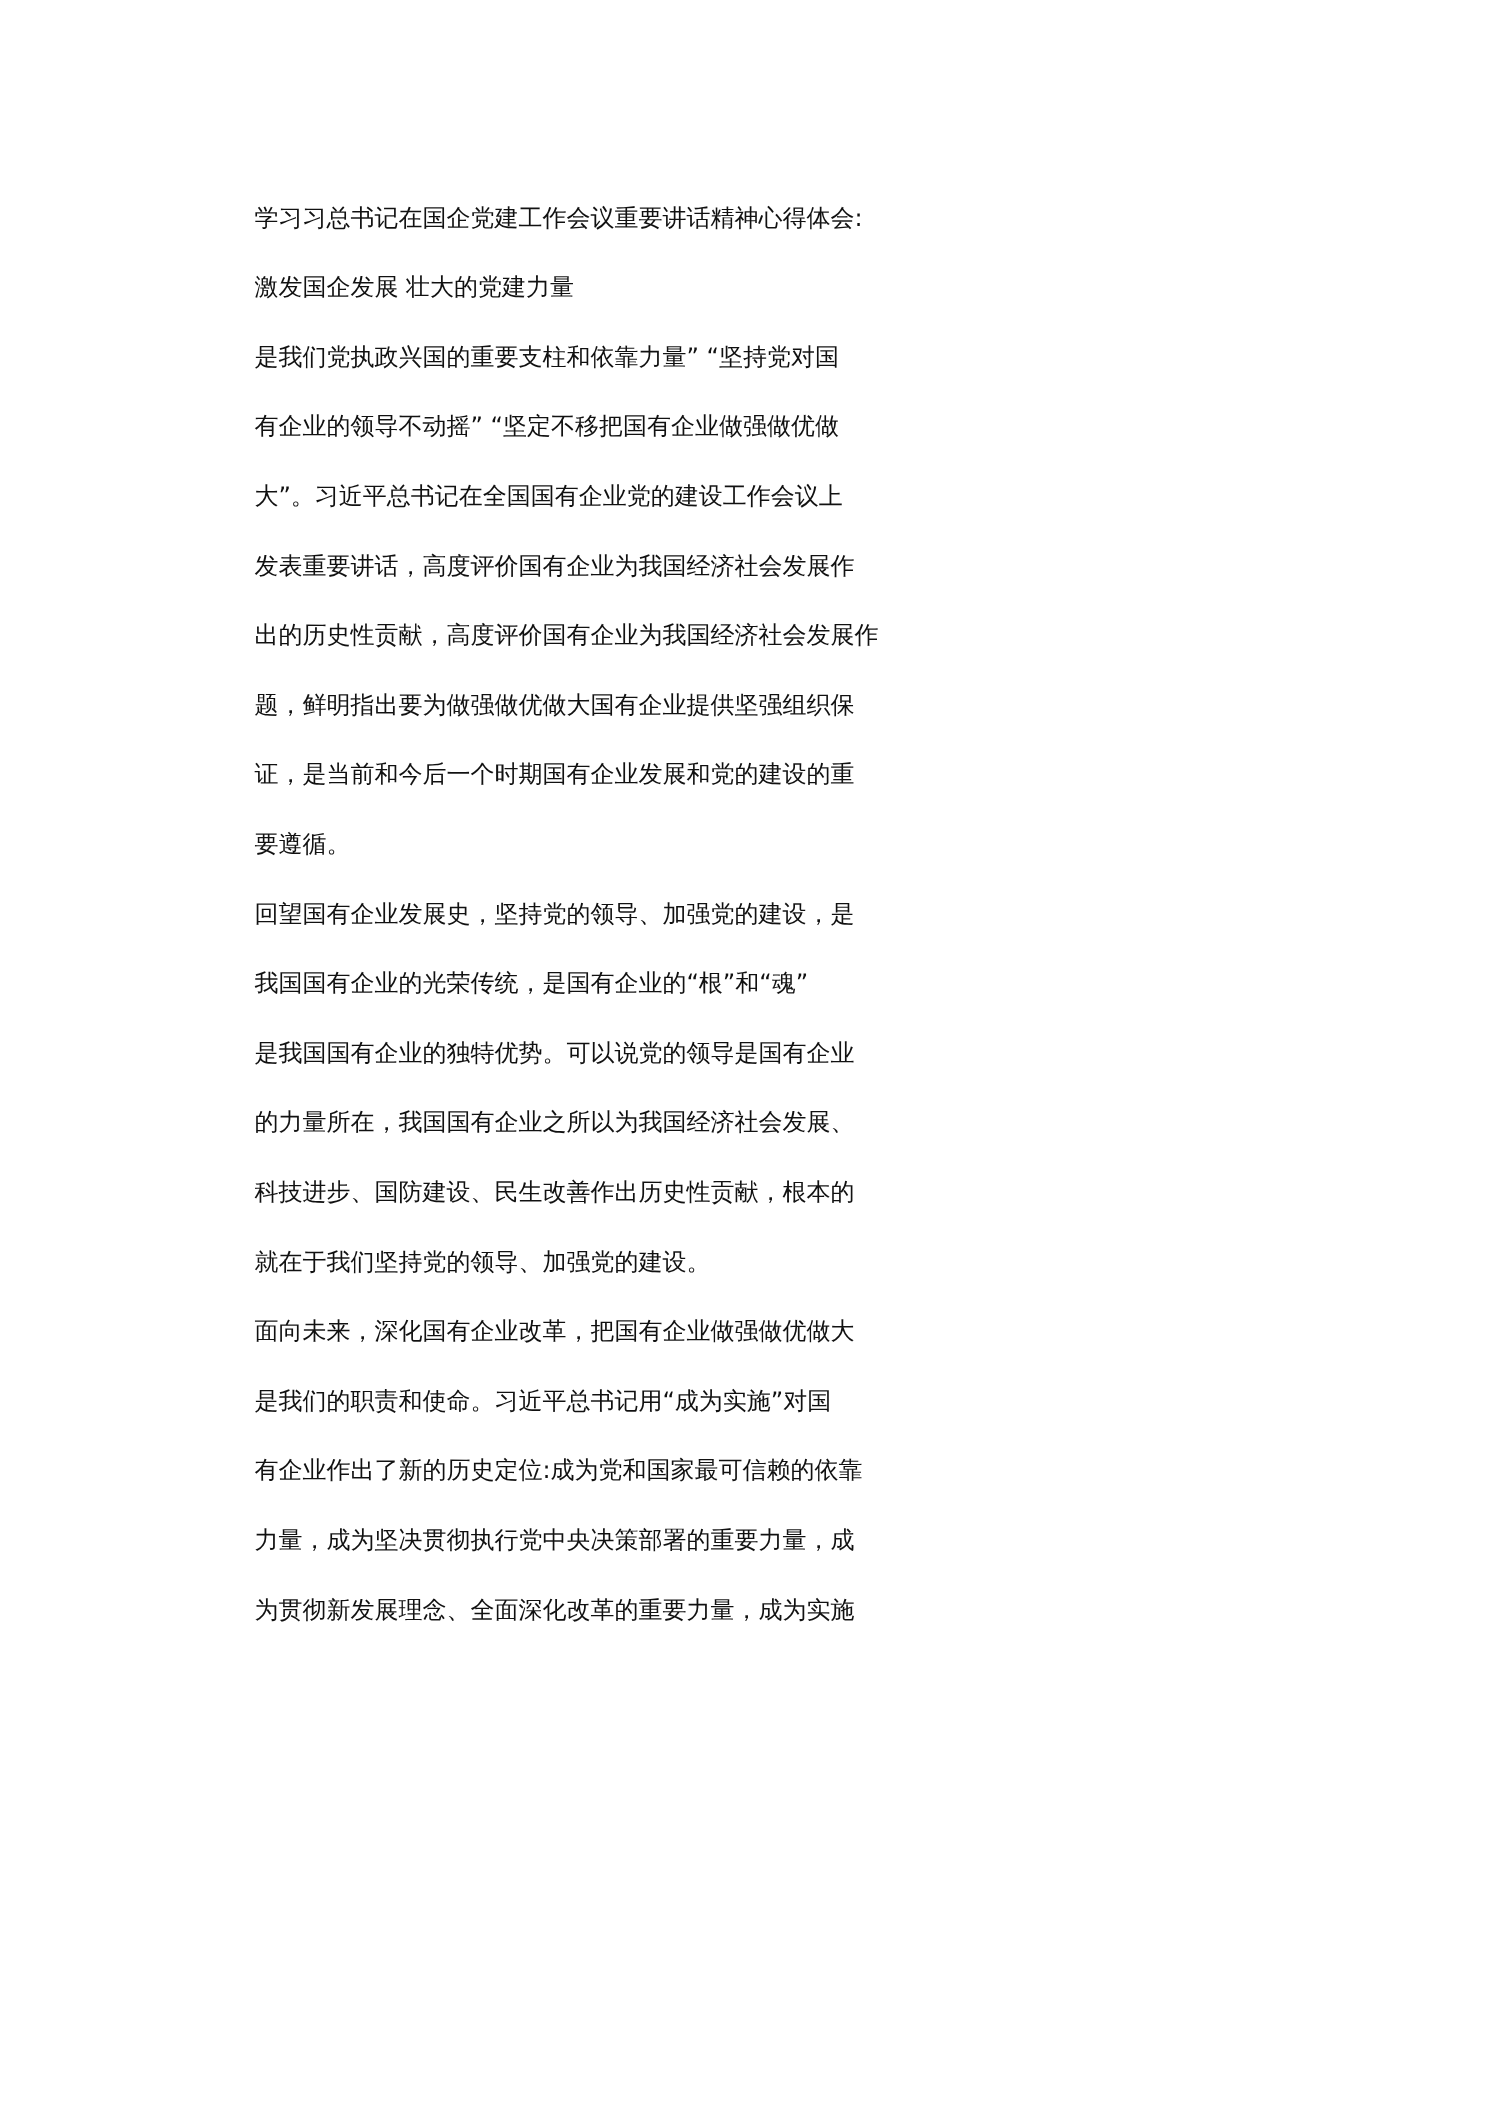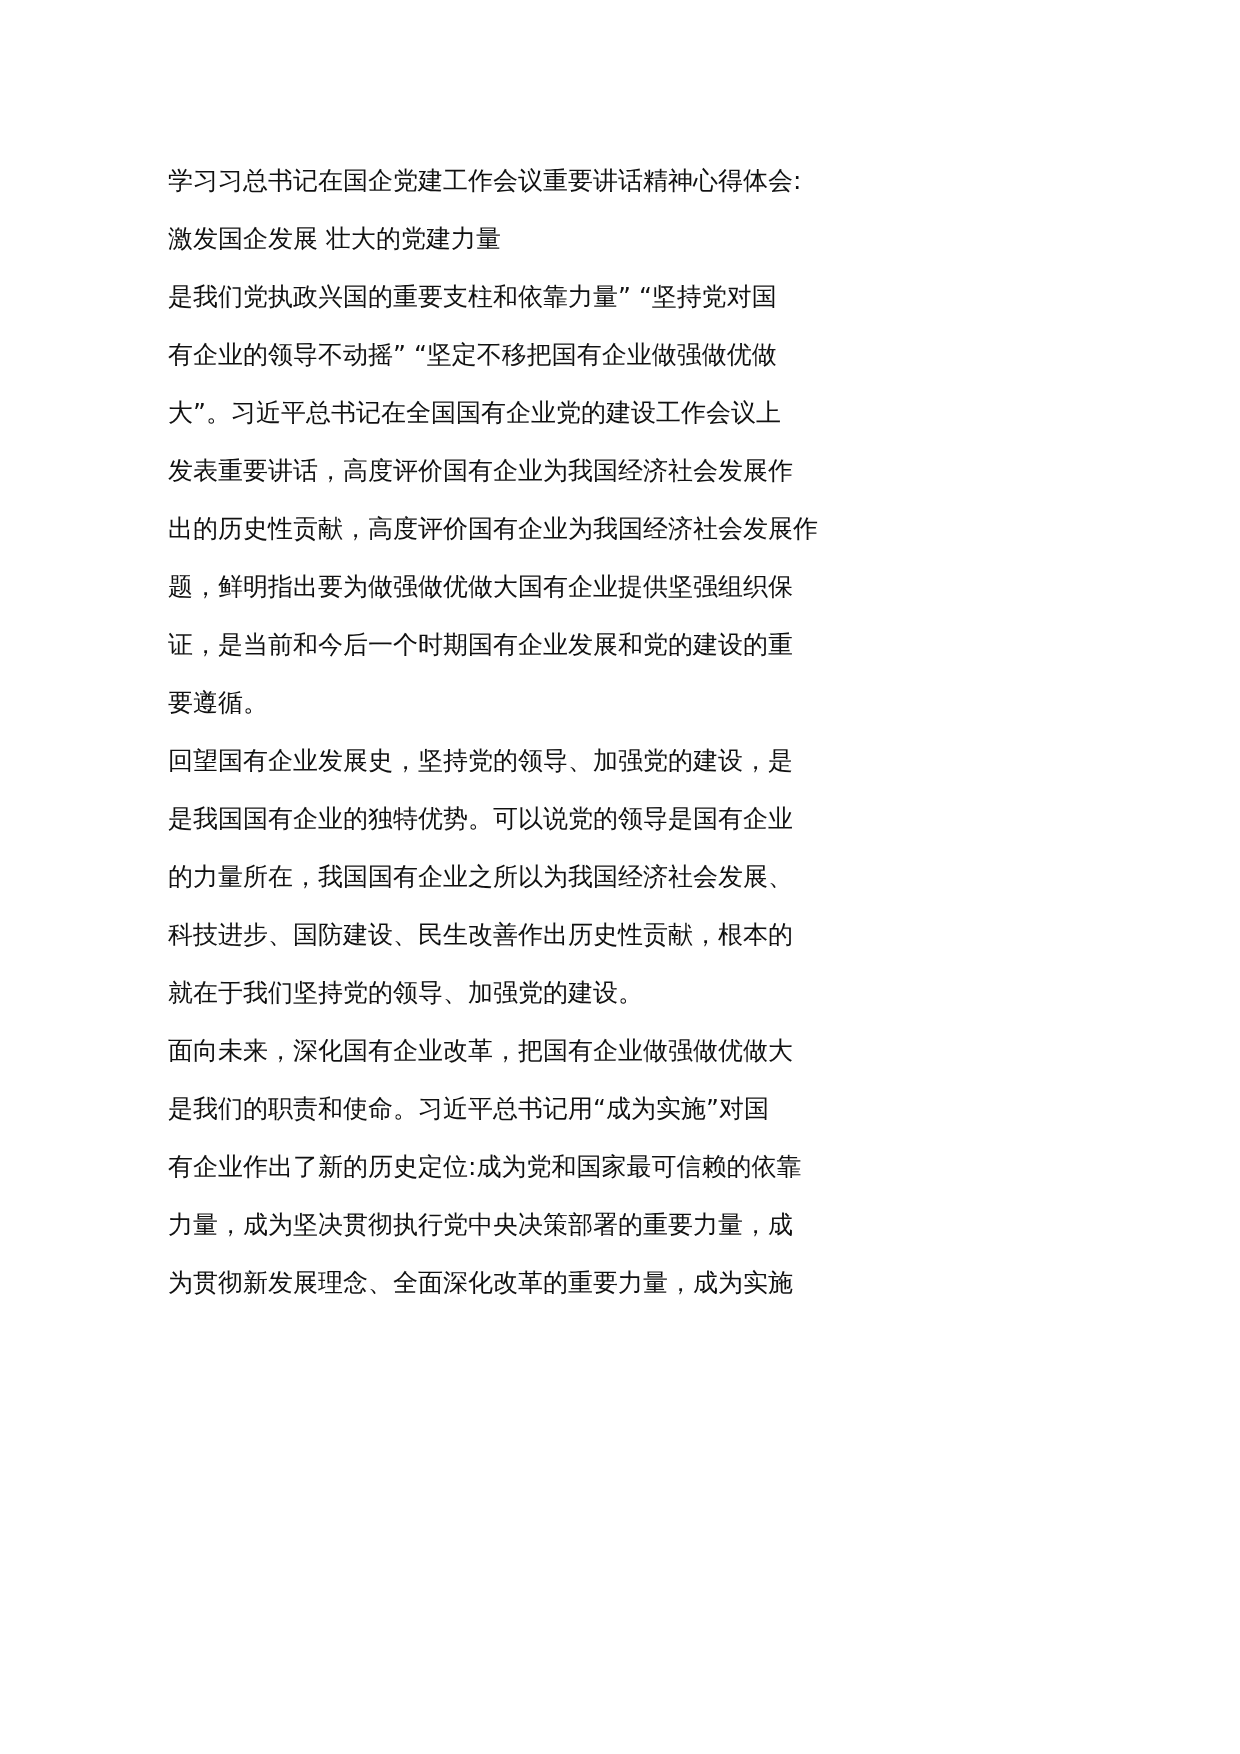--- a/index.html
+++ b/index.html
@@ -26,23 +26,24 @@
     .content {
       position: absolute;
       left: 168px;
       top: 152px;
       width: 800px;
     }
     .line {
       display: block;
       height: 58px;
       line-height: 58px;
-      font-size: 25px;
+      font-size: 20px;
       white-space: nowrap;
       letter-spacing: 0px;
+      margin-left: 44px;
     }
   </style>
 </head>
 <body>
 
 <div class="page">
   <div class="content">
     <div>
       <span class="line">学习习总书记在国企党建工作会议重要讲话精神心得体会:</span>
       <span class="line">激发国企发展 壮大的党建力量</span>
@@ -54,20 +55,21 @@
       <span class="line">大”。习近平总书记在全国国有企业党的建设工作会议上</span>
       <span class="line">发表重要讲话，高度评价国有企业为我国经济社会发展作</span>
       <span class="line">出的历史性贡献，高度评价国有企业为我国经济社会发展作</span>
       <span class="line">题，鲜明指出要为做强做优做大国有企业提供坚强组织保</span>
       <span class="line">证，是当前和今后一个时期国有企业发展和党的建设的重</span>
       <span class="line">要遵循。</span>
     </div>
 
     <div>
       <span class="line">回望国有企业发展史，坚持党的领导、加强党的建设，是</span>
+      <span class="line">我国国有企业的光荣传统，是国有企业的“根”和“魂”</span>
       <span class="line">是我国国有企业的独特优势。可以说党的领导是国有企业</span>
       <span class="line">的力量所在，我国国有企业之所以为我国经济社会发展、</span>
       <span class="line">科技进步、国防建设、民生改善作出历史性贡献，根本的</span>
       <span class="line">就在于我们坚持党的领导、加强党的建设。</span>
     </div>
 
     <div>
       <span class="line">面向未来，深化国有企业改革，把国有企业做强做优做大</span>
       <span class="line">是我们的职责和使命。习近平总书记用“成为实施”对国</span>
       <span class="line">有企业作出了新的历史定位:成为党和国家最可信赖的依靠</span>

